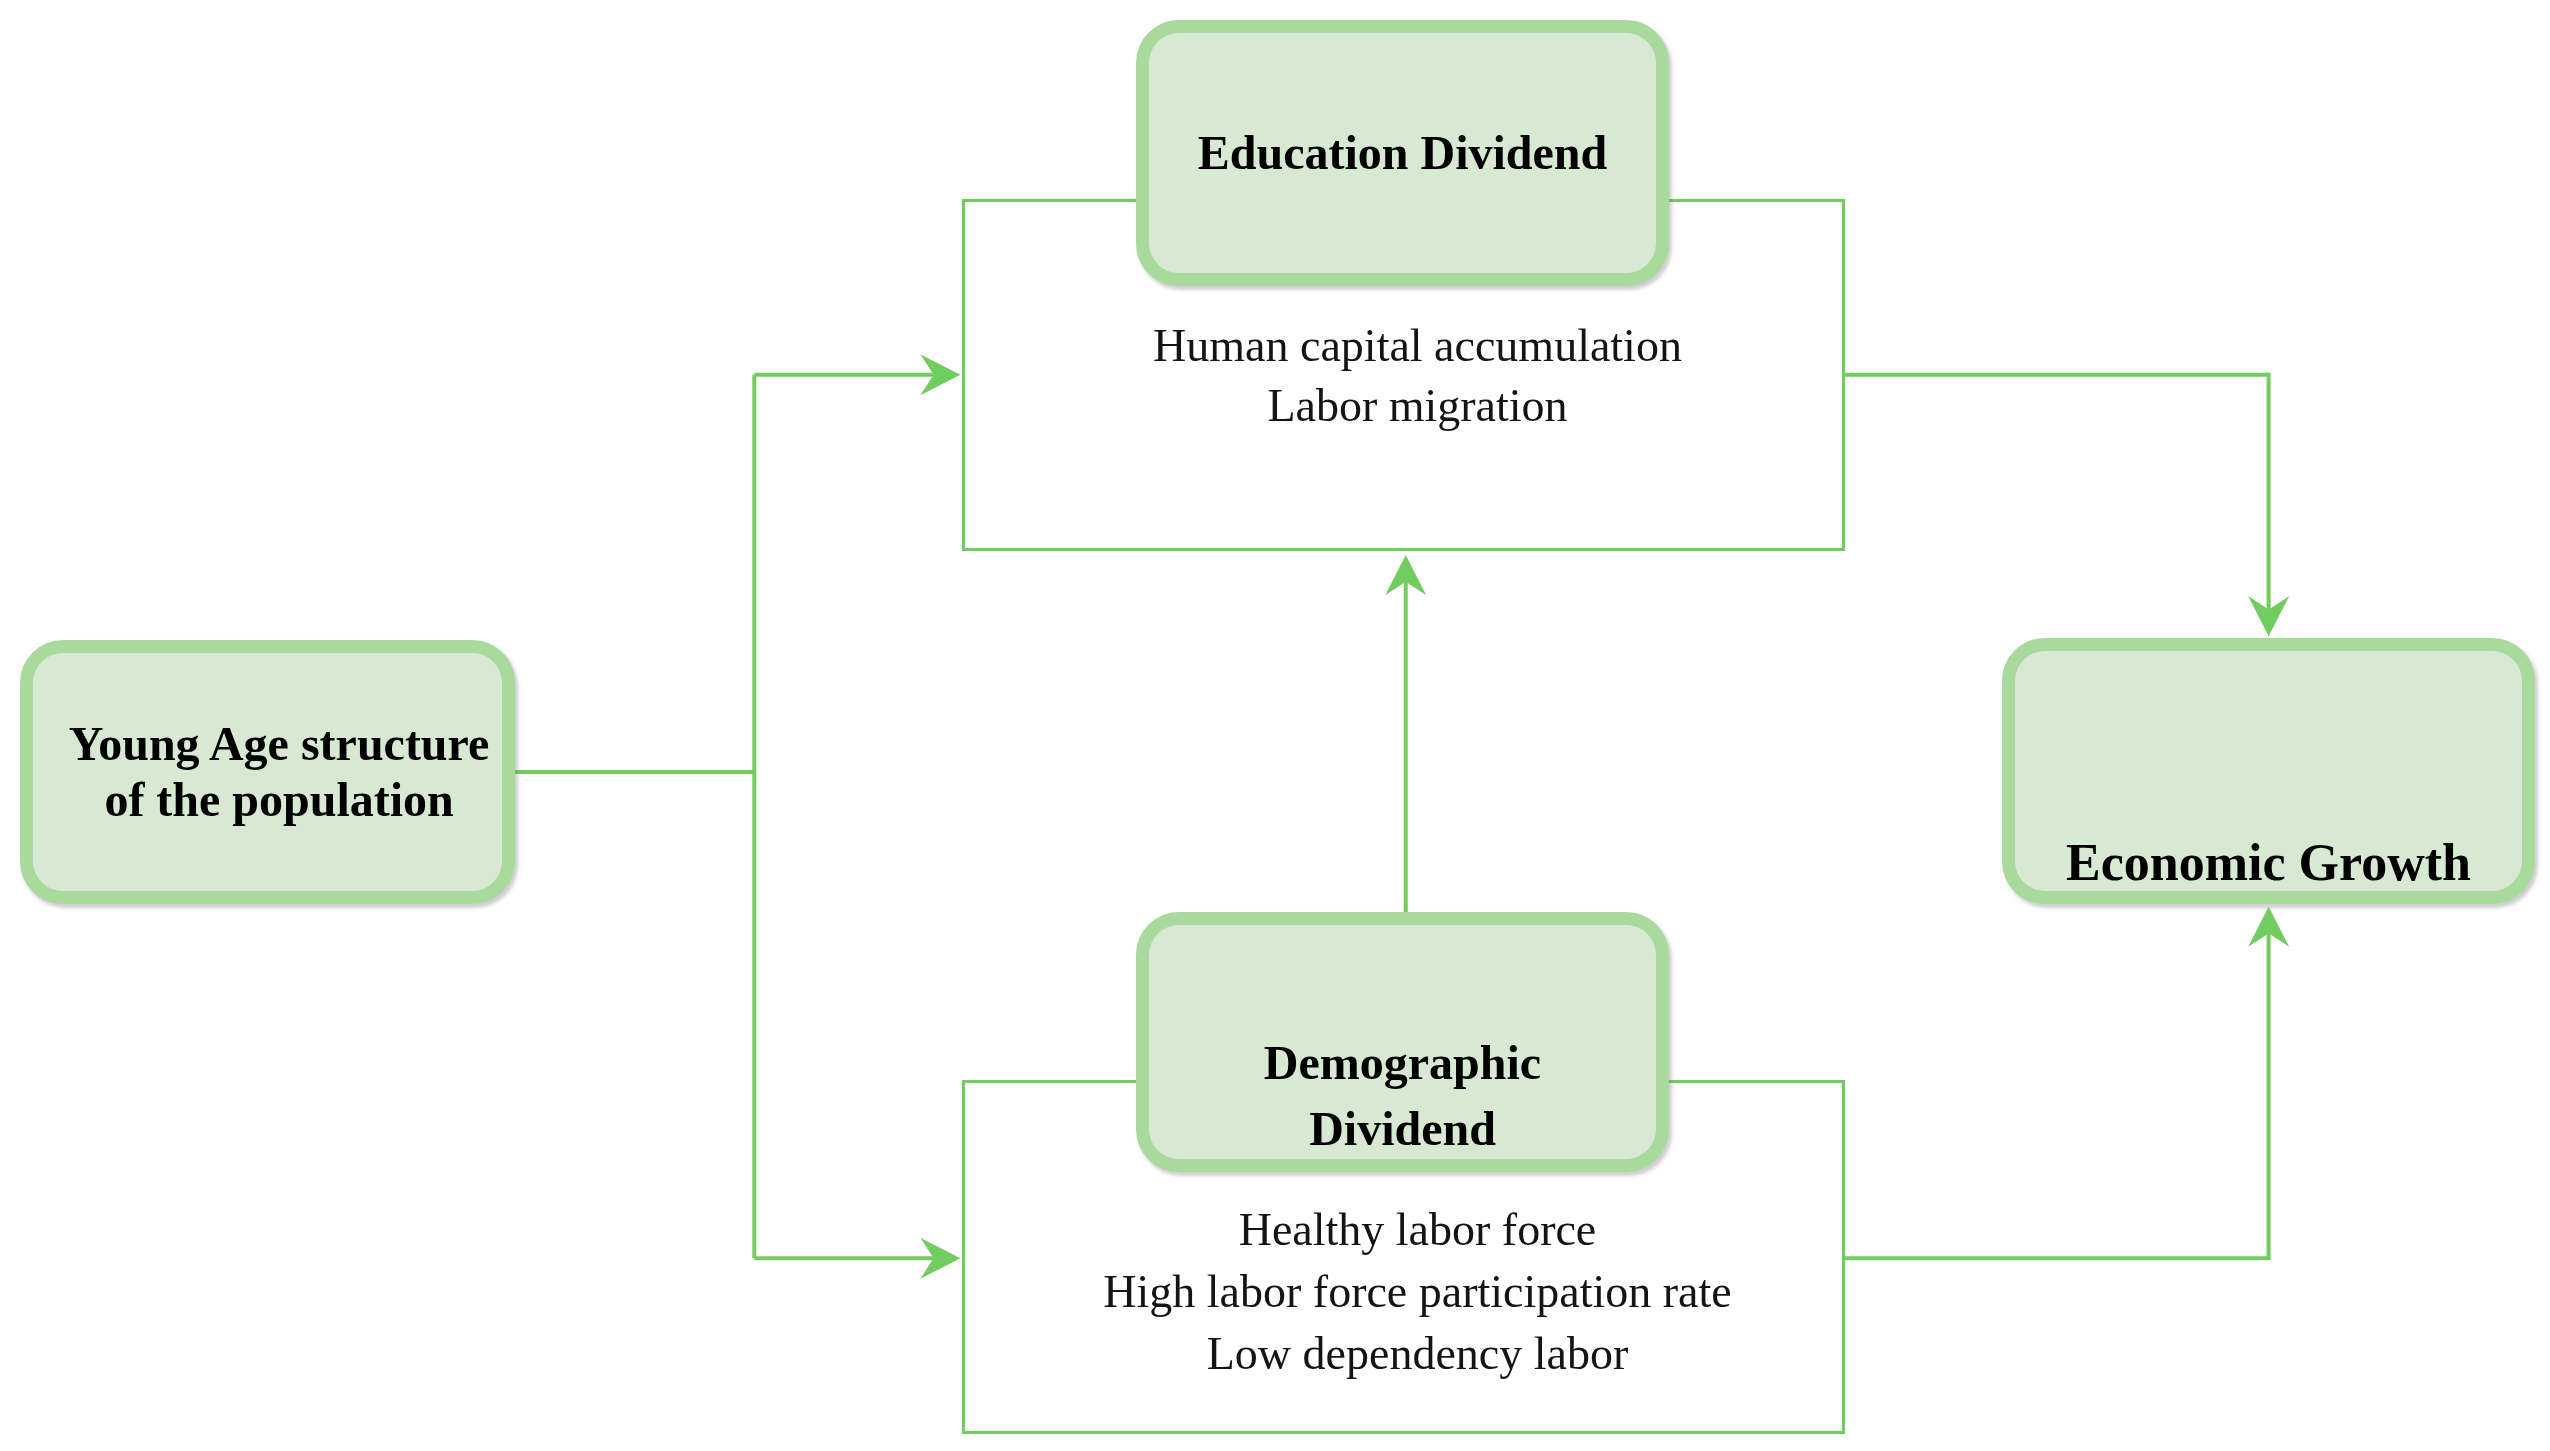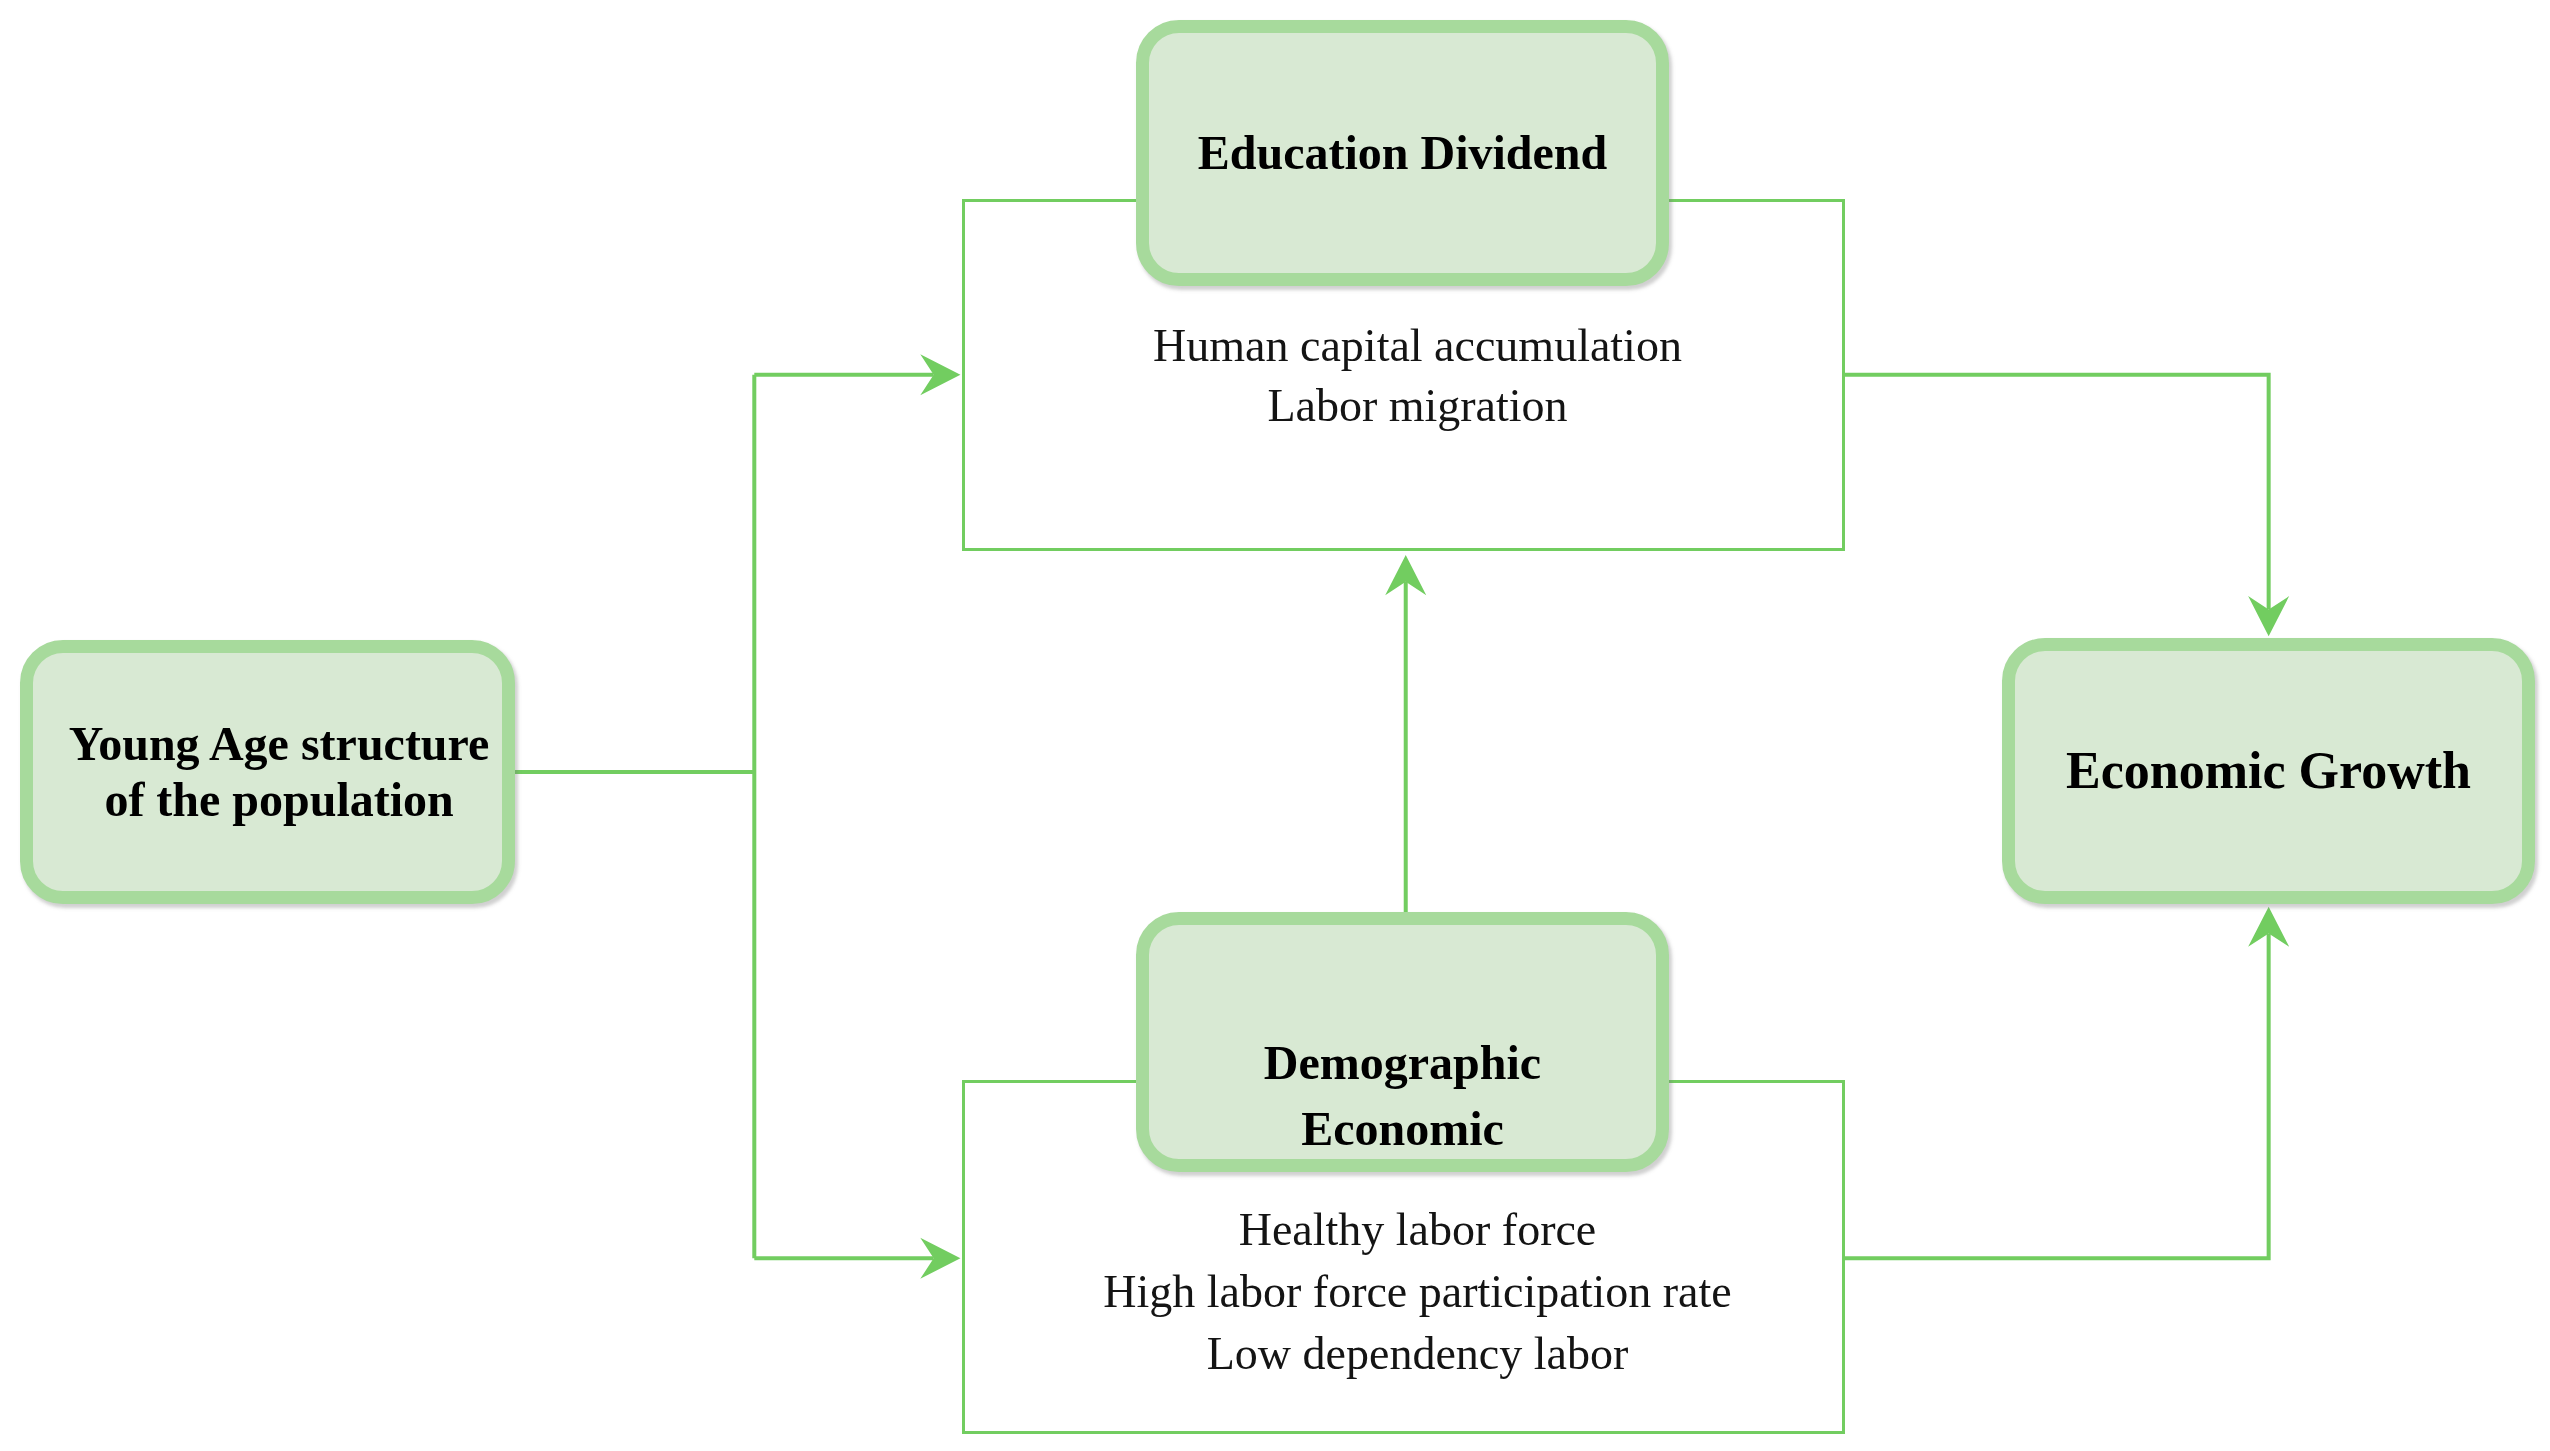--- a/index.html
+++ b/index.html
@@ -107,21 +107,21 @@
     <div class="node-label">Young Age structure
 of the population</div>
   </div>
 
   <div class="node" id="node-education" style="left:1136px;top:19.6px;width:533px;height:266px;text-align:right;">
     <div class="node-label">Education Dividend</div>
   </div>
 
   <div class="node" id="node-demographic" style="left:1136px;top:912px;width:533px;height:260px;">
     <div class="node-label">Demographic
-Economic</div>
+Dividend</div>
   </div>
 
-  <div class="node" id="node-economic" style="left:2002px;top:638px;width:533px;height:266px;">
+  <div class="node" id="node-economic" style="left:2002px;top:638px;width:533px;height:266px;align-items:flex-end;">
     <div class="node-label">Economic Growth</div>
   </div>
 
 </div>
 
 
 </body></html>

